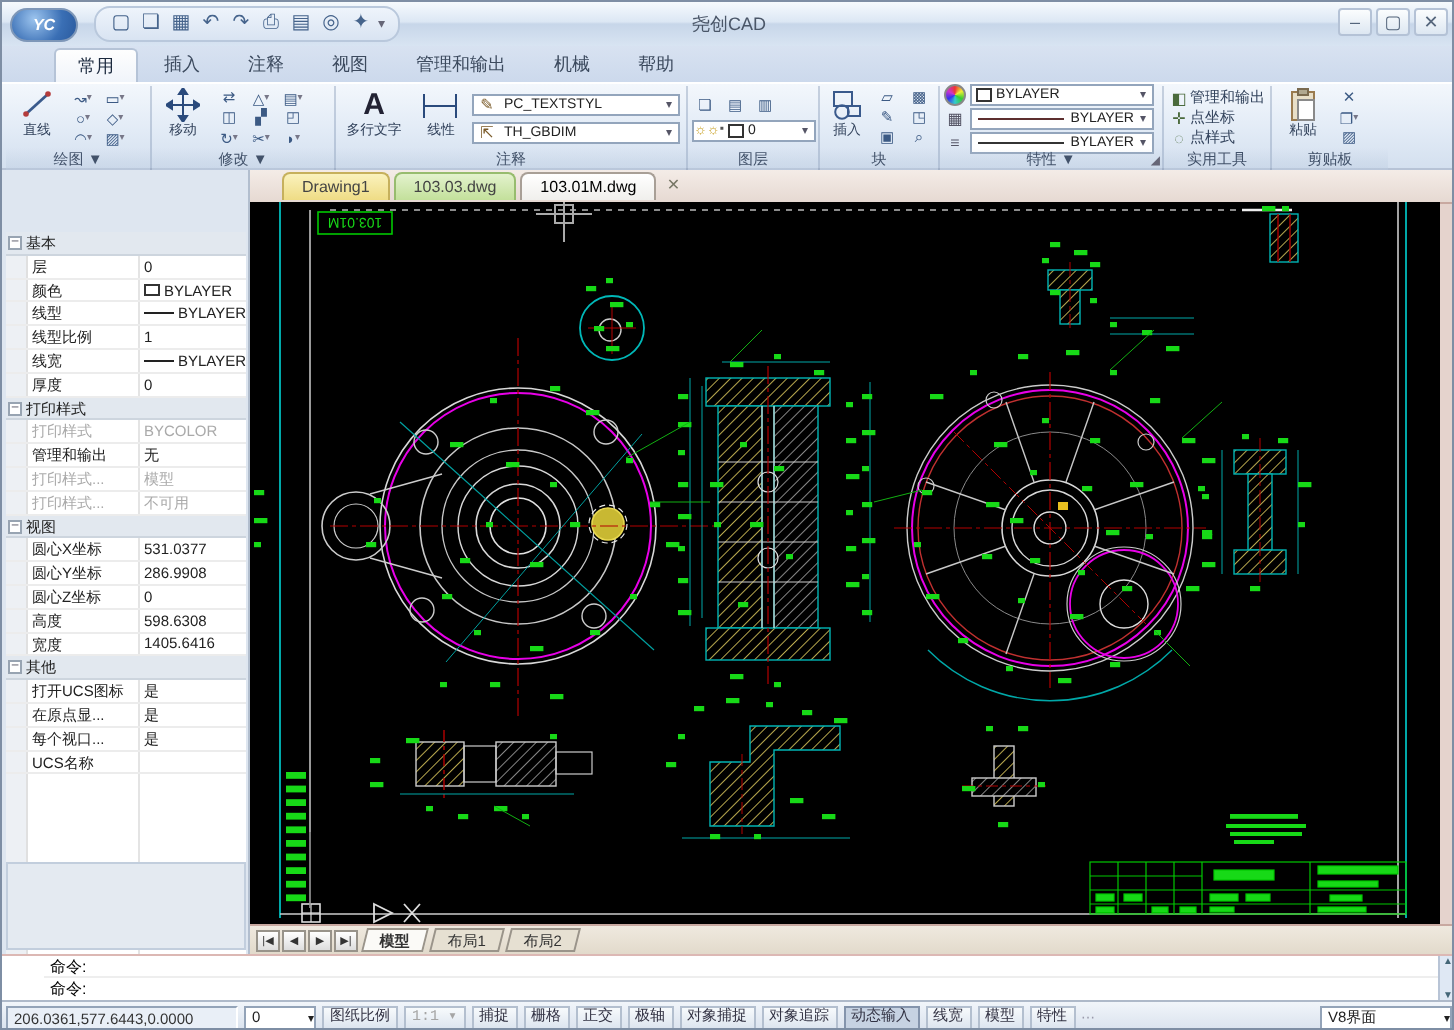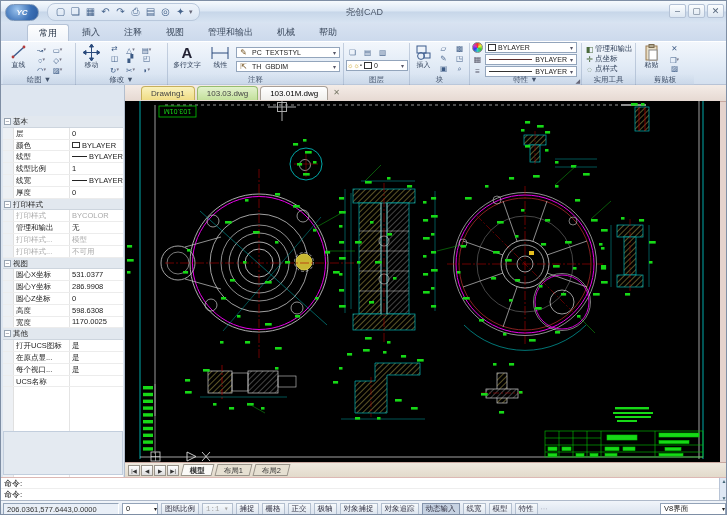--- a/index.html
+++ b/index.html
@@ -92,21 +92,21 @@
   
   .laybar{position:absolute;left:0;bottom:0;width:100%;height:15px;background:linear-gradient(#efe9df,#e2dacb);
      border-top:1px solid #c8a8a0;display:flex;align-items:center;padding-left:3px;gap:1px;font-size:7.5px;}
   .navb{width:12px;height:11px;background:linear-gradient(#fff,#ddd);border:1px solid #98938a;
      font-size:5.5px;line-height:10px;text-align:center;color:#333;}
   .ltab{height:12px;padding:0 7px;line-height:12px;border:1px solid #9a948a;transform:skewX(-14deg);background:#e6e0d2;color:#333;margin-left:2px;}
   .ltab span{display:inline-block;transform:skewX(14deg);}
   .ltab.active{background:#fbfaf7;font-weight:bold;}
   
   .cmd{position:absolute;left:0;top:476px;width:727px;height:23px;background:#fff;border-top:1px solid #dcb8b4;}
-  .cline{height:11px;font-size:8px;line-height:11px;padding-left:3px;color:#000;border-bottom:1px solid #eee;}
+  .cline{height:11px;font-size:8px;line-height:11px;padding-left:3px;color:#000;border-bottom:1px solid #eee;margin-left:21px;}
   .cscroll{position:absolute;right:0;top:0;width:9px;height:23px;background:#dfe8f4;border-left:1px solid #b8c4d6;font-size:5px;color:#467;
      display:flex;flex-direction:column;justify-content:space-between;text-align:center;}
   
   .status{position:absolute;left:0;top:499px;width:727px;height:16px;
      background:linear-gradient(#f1f5fa,#d8e1ed);border-top:1px solid #aeb9c9;display:flex;align-items:center;font-size:7.5px;gap:3px;padding:0 2px;}
   .coords{width:116px;height:12px;line-height:11px;padding-left:3px;background:#e9eff7;
      border:1px solid;border-color:#93a3b8 #fff #fff #93a3b8;color:#333;}
   .scombo{display:flex;align-items:center;background:#fff;border:1px solid #93a3b8;height:12px;}
   .scombo .ctext{padding:0 3px;}
   .sbtn{height:12px;line-height:11px;padding:0 3px;background:linear-gradient(#f7fafc,#dde5ef);
@@ -431,21 +431,21 @@
       <div class="prow">
           <span class="pk">圆心Z坐标</span>
           <span class="pv">0</span>
         </div>
       <div class="prow">
           <span class="pk">高度</span>
           <span class="pv">598.6308</span>
         </div>
       <div class="prow">
           <span class="pk">宽度</span>
-          <span class="pv">1170.0025</span>
+          <span class="pv">1405.6416</span>
         </div>
       <div class="psec">
           <span class="minus">–</span>
           <span>其他</span>
         </div>
       <div class="prow">
           <span class="pk">打开UCS图标</span>
           <span class="pv">是</span>
         </div>
       <div class="prow">

